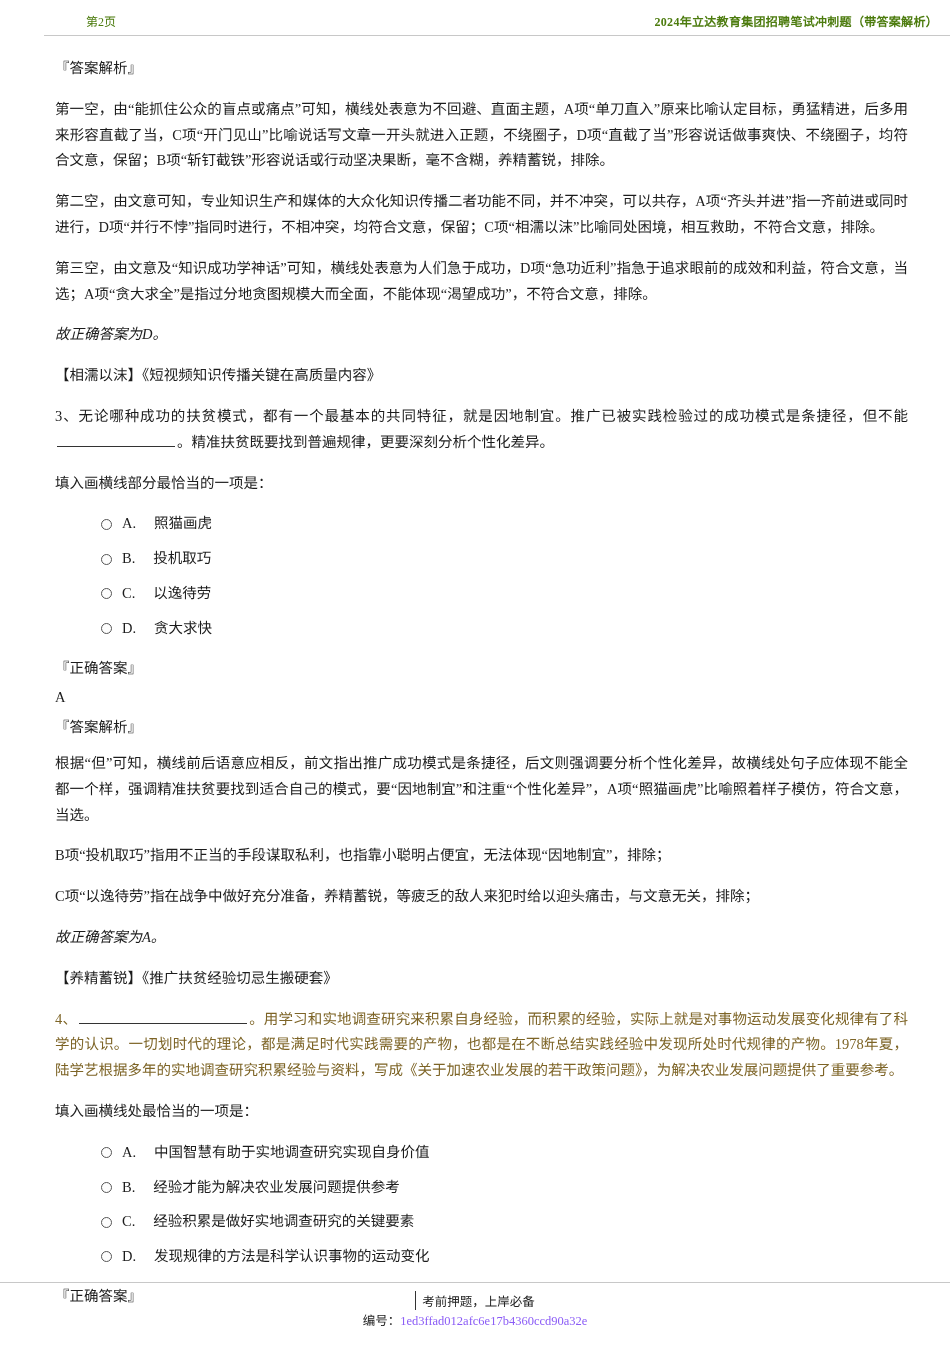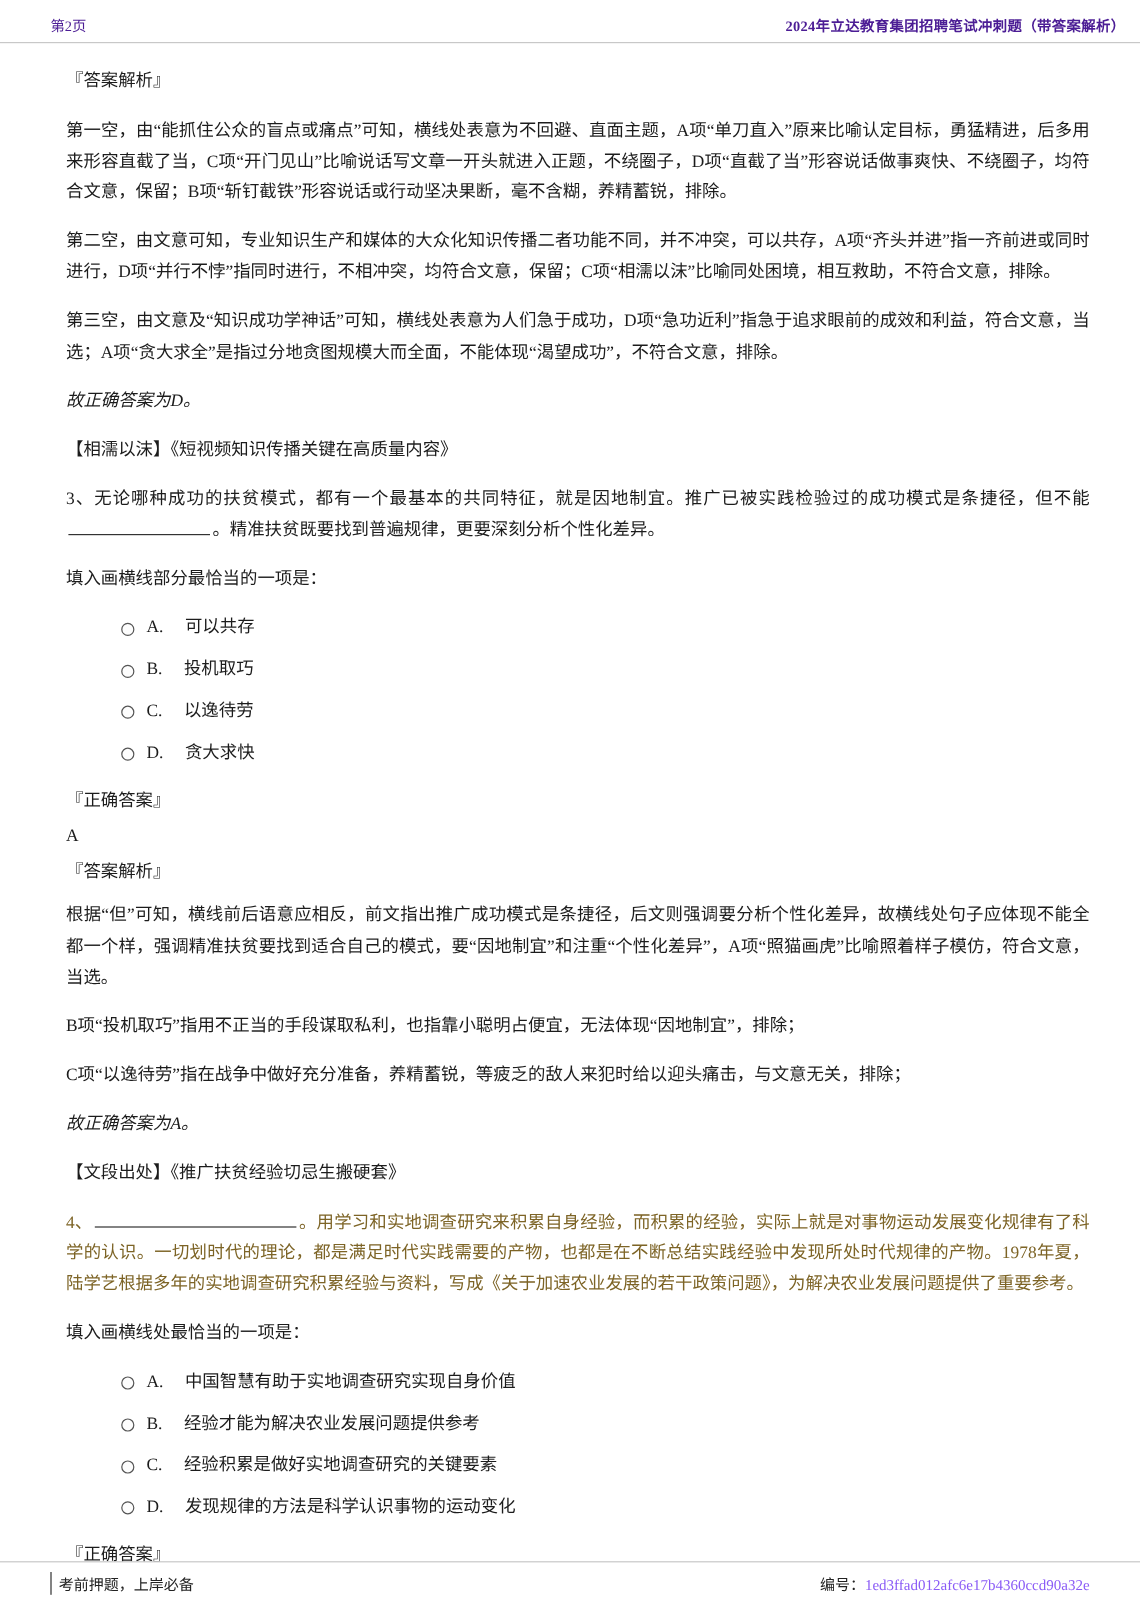--- a/index.html
+++ b/index.html
@@ -5,21 +5,21 @@
   html,body{margin:0;padding:0;background:#9a9a9a;}
   .page{
     width:950px;height:1345px;margin:0 auto;background:#ffffff;
     position:relative;overflow:hidden;color:#1c1c1c;
     font-family:"Liberation Serif","DejaVu Serif",serif;
   }
   
   .header{
     display:flex;justify-content:space-between;align-items:flex-end;
     padding:12px 12px 5px 42px;border-bottom:1px solid #c8c8c8;
-    font-size:12px;color:#4c1d95;
+    font-size:12px;color:#4d7c0f;margin-left:44px;
   }
   .header .title{letter-spacing:.3px;font-weight:bold;}
   
   .content{padding:20px 42px 0 55px;font-size:14.5px;line-height:1.78;}
   .content p{margin:0 0 15px 0;text-align:justify;}
   .sec-heading{margin:2px 0 10px 0;}
   .source{margin:4px 0 22px 0;}
   .conclusion{margin:2px 0 16px 0;font-style:italic;}
   .stem{margin-bottom:10px;}
   .q4-stem{color:#7d6426;}
@@ -34,21 +34,21 @@
     border:1px solid #555;border-radius:50%;margin:0 10px 0 0;background:#fdfdfd;cursor:pointer;
   }
   .opt-letter{margin-right:18px;}
   .answer-block{margin:6px 0 2px 0;}
   .answer-block .line{margin:0 0 4px 0;}
   
   .footer{
     position:absolute;left:0;right:0;bottom:0;
     display:flex;justify-content:space-between;align-items:center;
     padding:8px 42px 16px 42px;border-top:1px solid #c8c8c8;
-    font-size:12.5px;color:#222;
+    font-size:12.5px;color:#222;flex-direction:column;
   }
   .footer-left{border-left:1px solid #333;padding-left:6px;}
   .code-value{color:#8b5cf6;}
 </style>
 </head>
 <body>
 
 <div class="page">
 
   <div class="header">
@@ -67,21 +67,21 @@
 
     <p class="stem">
       <span>3、无论哪种成功的扶贫模式，都有一个最基本的共同特征，就是因地制宜。推广已被实践检验过的成功模式是条捷径，但不能</span><span class="blank blank-q3"></span><span>。精准扶贫既要找到普遍规律，更要深刻分析个性化差异。</span>
     </p>
     <p class="prompt">填入画横线部分最恰当的一项是：</p>
 
     <div class="options">
       <div class="option">
         <input type="radio" name="q3" style="">
         <span class="opt-letter">A.</span>
-        <span>可以共存</span>
+        <span>照猫画虎</span>
       </div>
       <div class="option">
         <input type="radio" name="q3" style="">
         <span class="opt-letter">B.</span>
         <span>投机取巧</span>
       </div>
       <div class="option">
         <input type="radio" name="q3" style="">
         <span class="opt-letter">C.</span>
         <span>以逸待劳</span>
@@ -96,21 +96,21 @@
     <div class="answer-block">
       <p class="line">『正确答案』</p>
       <p class="line">A</p>
       <p class="line">『答案解析』</p>
     </div>
 
     <p style="margin-top:10px;">根据“但”可知，横线前后语意应相反，前文指出推广成功模式是条捷径，后文则强调要分析个性化差异，故横线处句子应体现不能全都一个样，强调精准扶贫要找到适合自己的模式，要“因地制宜”和注重“个性化差异”，A项“照猫画虎”比喻照着样子模仿，符合文意，当选。</p>
     <p>B项“投机取巧”指用不正当的手段谋取私利，也指靠小聪明占便宜，无法体现“因地制宜”，排除；</p>
     <p>C项“以逸待劳”指在战争中做好充分准备，养精蓄锐，等疲乏的敌人来犯时给以迎头痛击，与文意无关，排除；</p>
     <p class="conclusion">故正确答案为A。</p>
-    <p class="source">【文段出处】《推广扶贫经验切忌生搬硬套》</p>
+    <p class="source">【养精蓄锐】《推广扶贫经验切忌生搬硬套》</p>
 
     <p class="stem q4-stem">
       <span>4、</span><span class="blank blank-q4"></span><span>。用学习和实地调查研究来积累自身经验，而积累的经验，实际上就是对事物运动发展变化规律有了科学的认识。一切划时代的理论，都是满足时代实践需要的产物，也都是在不断总结实践经验中发现所处时代规律的产物。1978年夏，陆学艺根据多年的实地调查研究积累经验与资料，写成《关于加速农业发展的若干政策问题》，为解决农业发展问题提供了重要参考。</span>
     </p>
     <p class="prompt">填入画横线处最恰当的一项是：</p>
 
     <div class="options">
       <div class="option">
         <input type="radio" name="q4" style="">
         <span class="opt-letter">A.</span>

